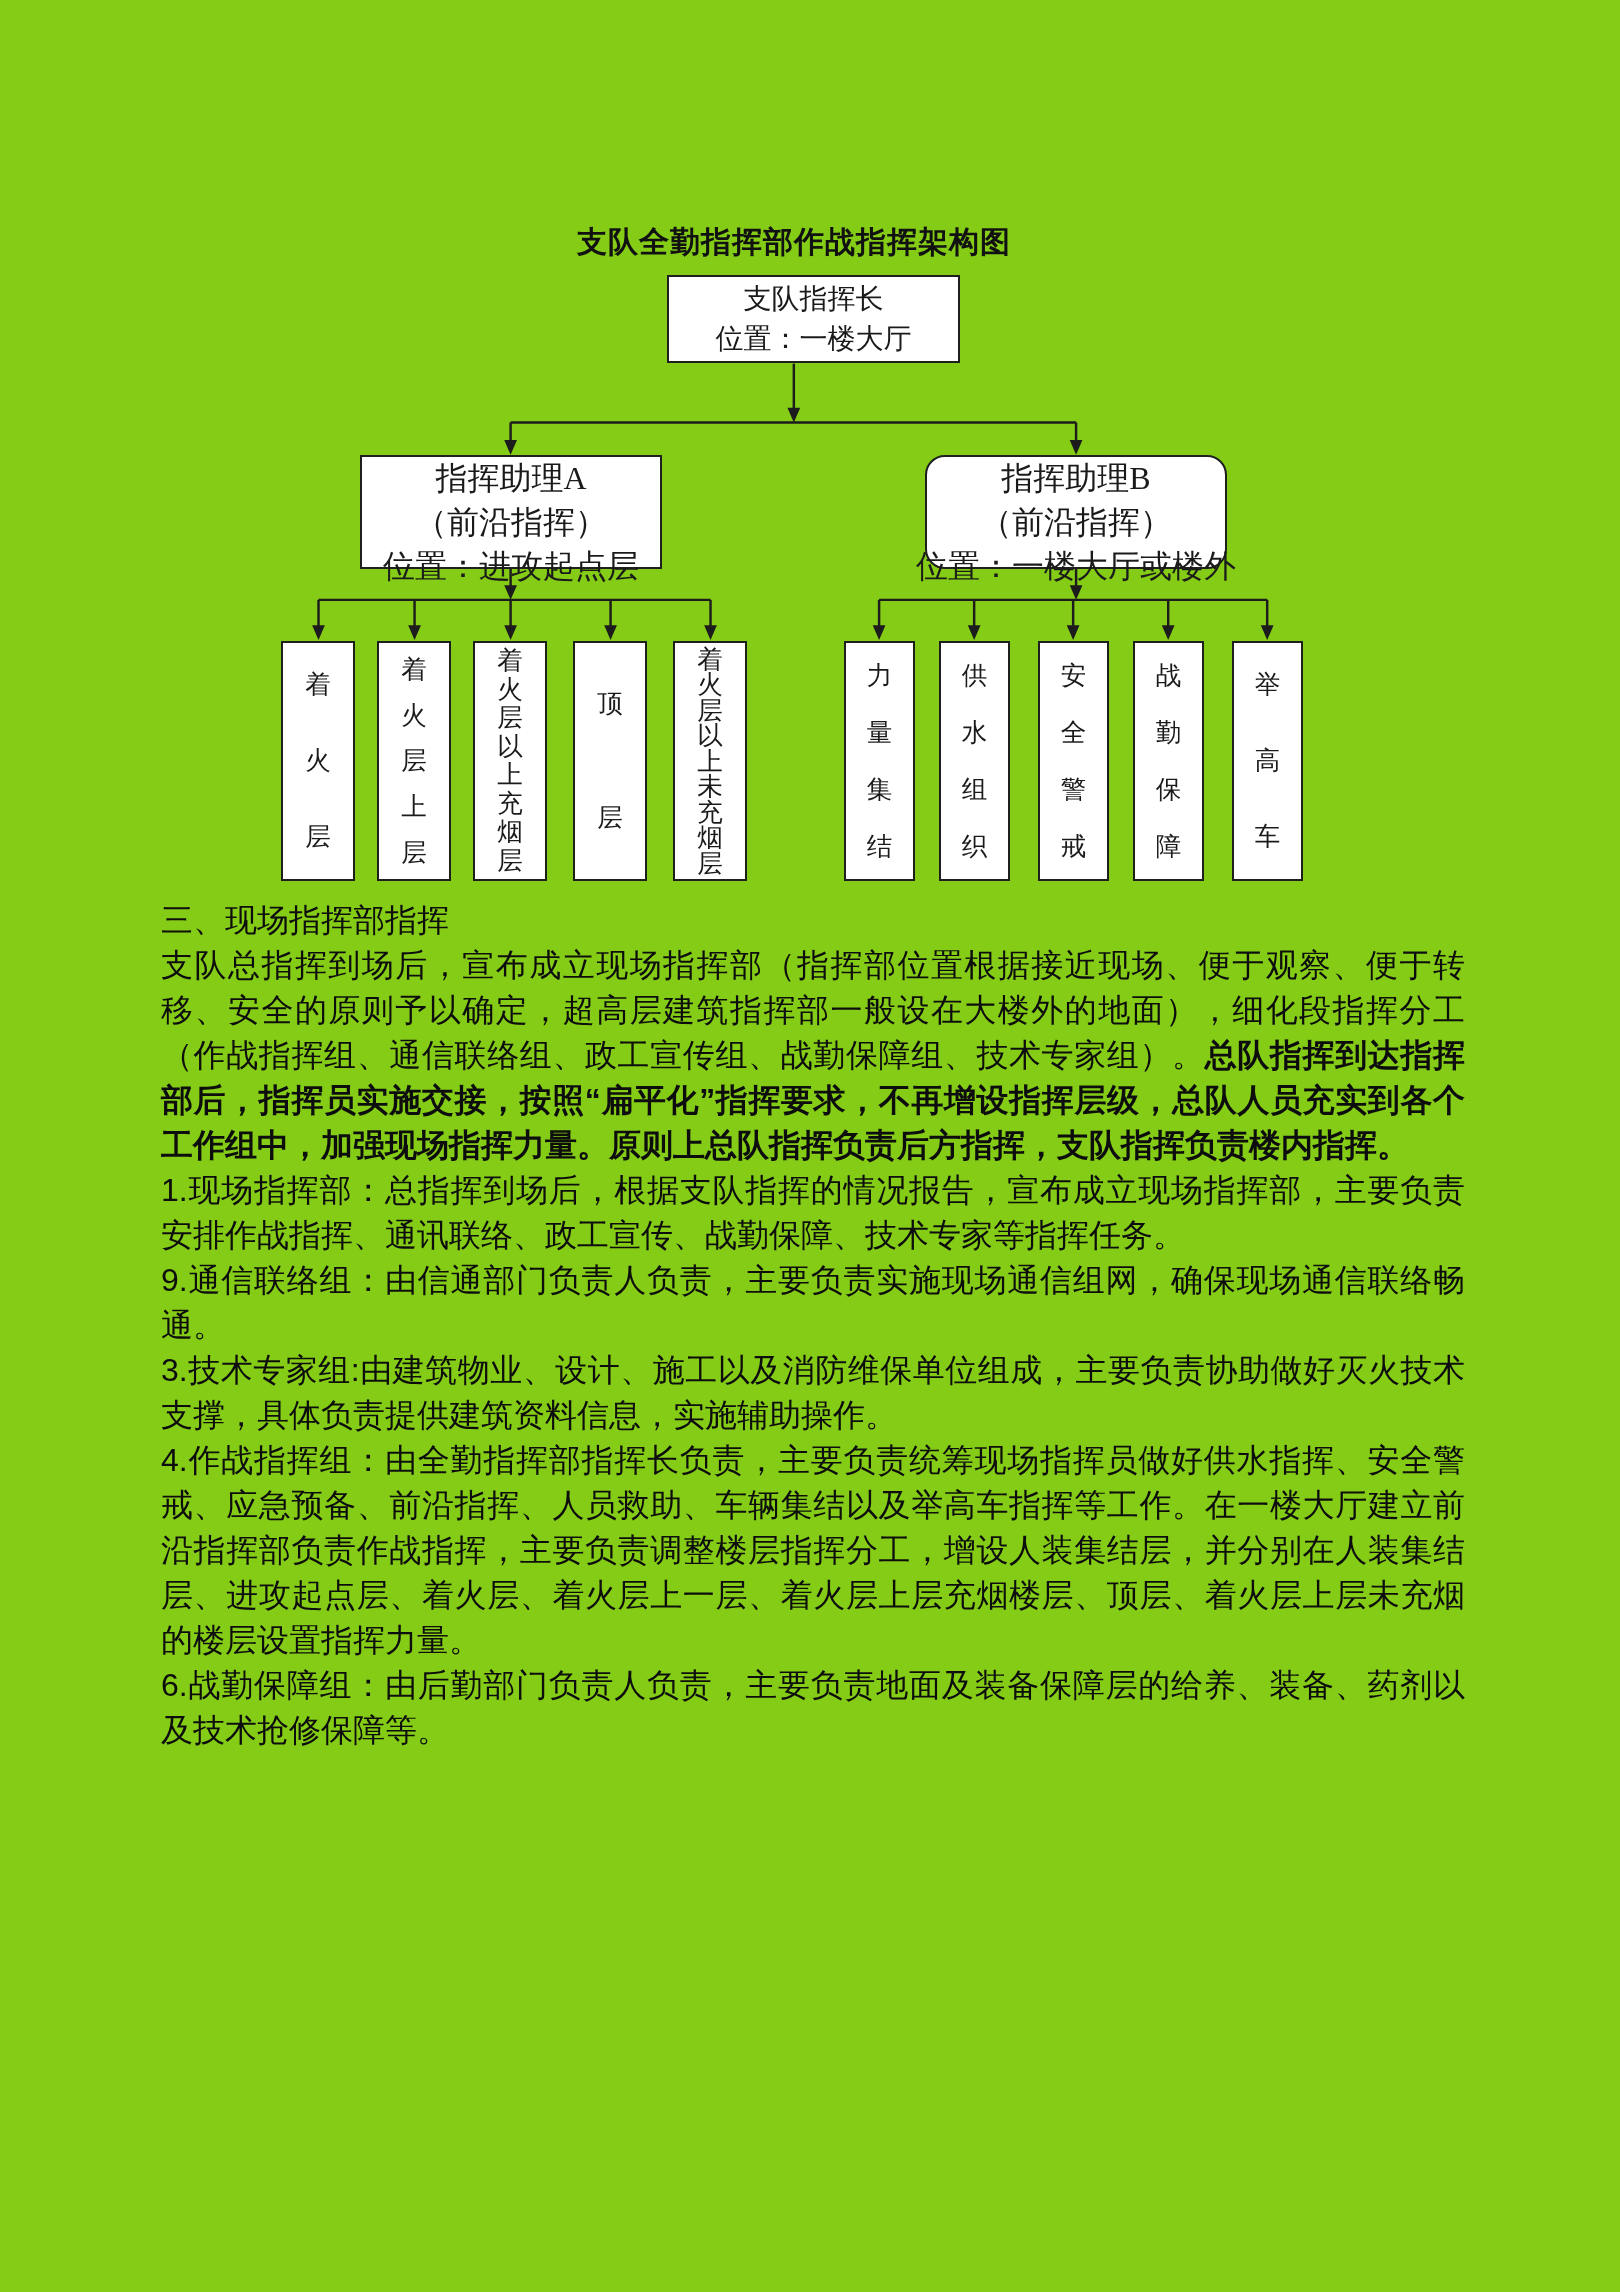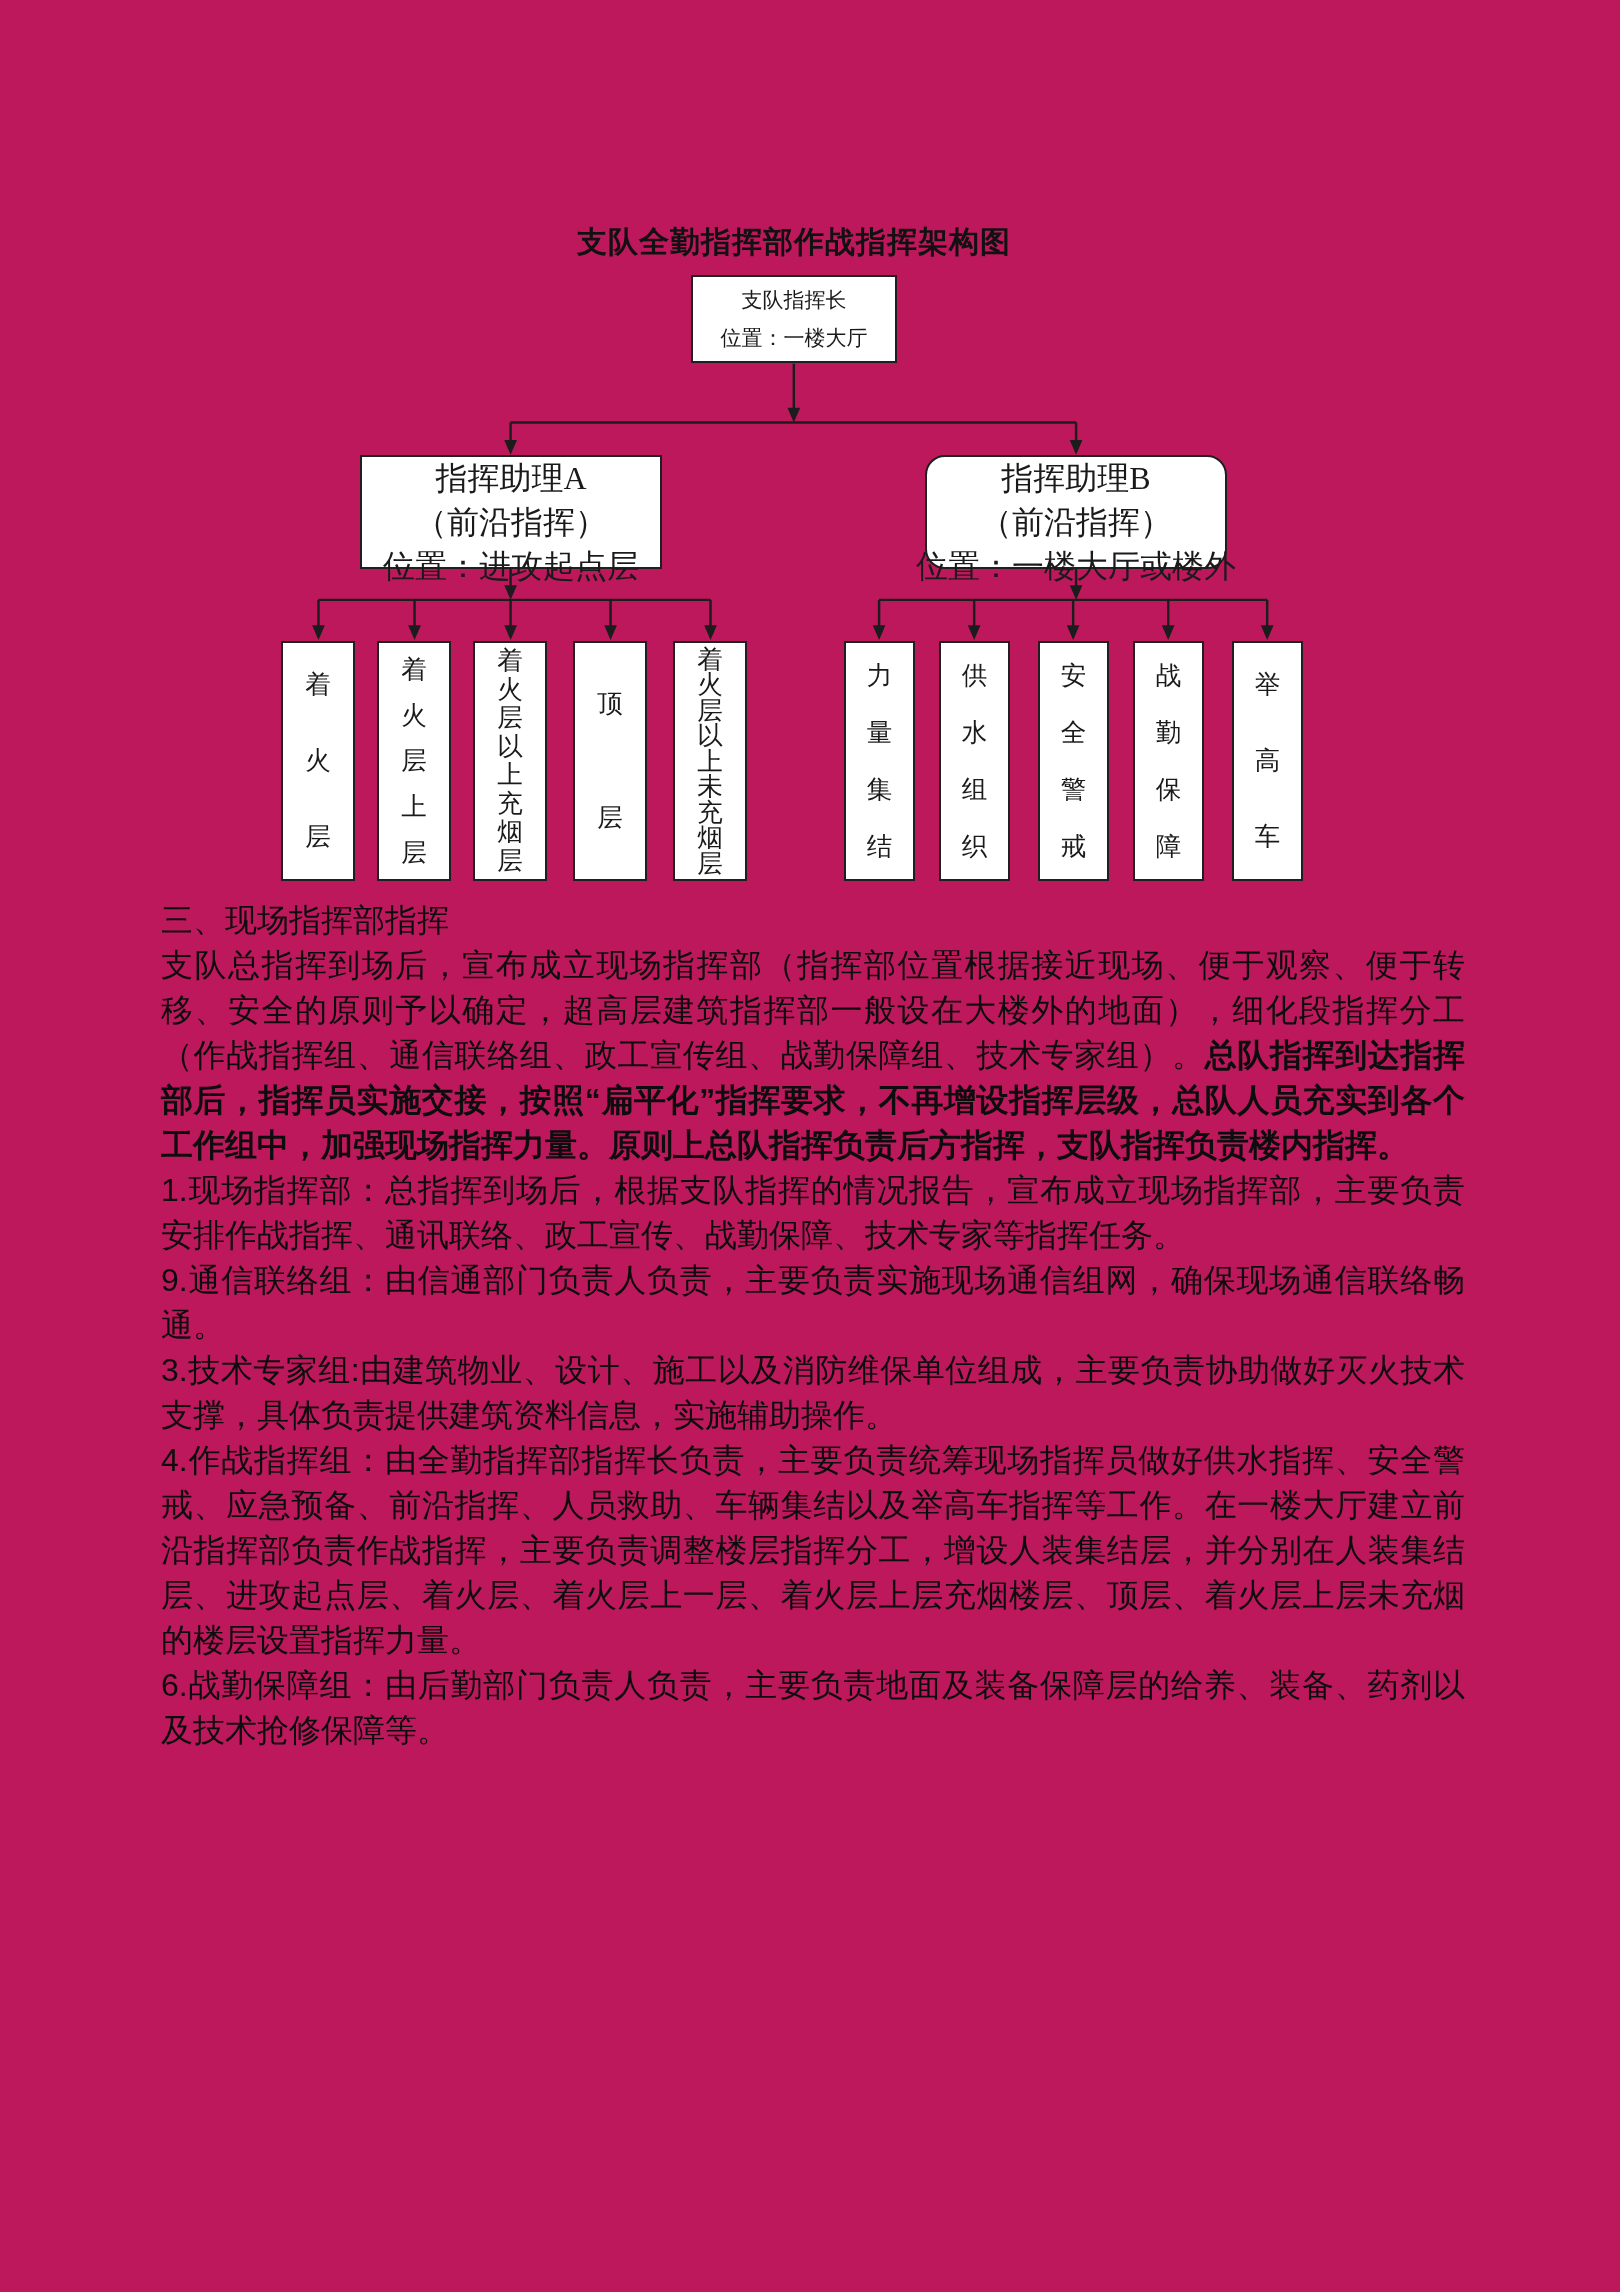--- a/index.html
+++ b/index.html
@@ -1,19 +1,19 @@
 <!DOCTYPE html>
 <html><head>
 <meta charset="utf-8">
 <style>
   html,body{margin:0;padding:0;background:#e8e8e8;}
   .page{
     position:relative;
     width:1620px;height:2293px;
-    background:#be185d;
+    background:#84cc16;
     margin:0 auto;
     overflow:hidden;
     font-family:"Liberation Sans", sans-serif;
     color:#0d0d0d;
   }
   
   .diagram{position:absolute;left:0;top:0;width:1620px;height:892px;}
   .diagram svg{position:absolute;left:0;top:0;}
   .dg-title{
     position:absolute;left:500px;top:222px;width:588px;
@@ -25,21 +25,21 @@
   .node{
     position:absolute;
     border:2.5px solid #1f1f1f;
     background:#ffffff;
     box-sizing:border-box;
     display:flex;flex-direction:column;
     justify-content:space-evenly;align-items:center;
     font-family:"Liberation Serif","DejaVu Serif",serif;
     color:#1a1a1a;
   }
-  .node-root{left:667px;top:275px;width:206px;height:88px;font-size:21px;margin-left:24px;}
+  .node-root{left:667px;top:275px;width:293px;height:88px;font-size:28px;}
   .node-asst{width:302px;height:114px;font-size:32px;}
   .node-asst-a{left:360px;top:455px;}
   .node-asst-b{left:925px;top:455px;border-radius:20px;}
   .node div{white-space:nowrap;}
   .vbox{
     position:absolute;top:641px;height:240px;
     border:2.5px solid #1f1f1f;background:#fff;box-sizing:border-box;
     display:flex;flex-direction:column;
     justify-content:space-around;align-items:center;
     font-family:"Liberation Serif","DejaVu Serif",serif;

